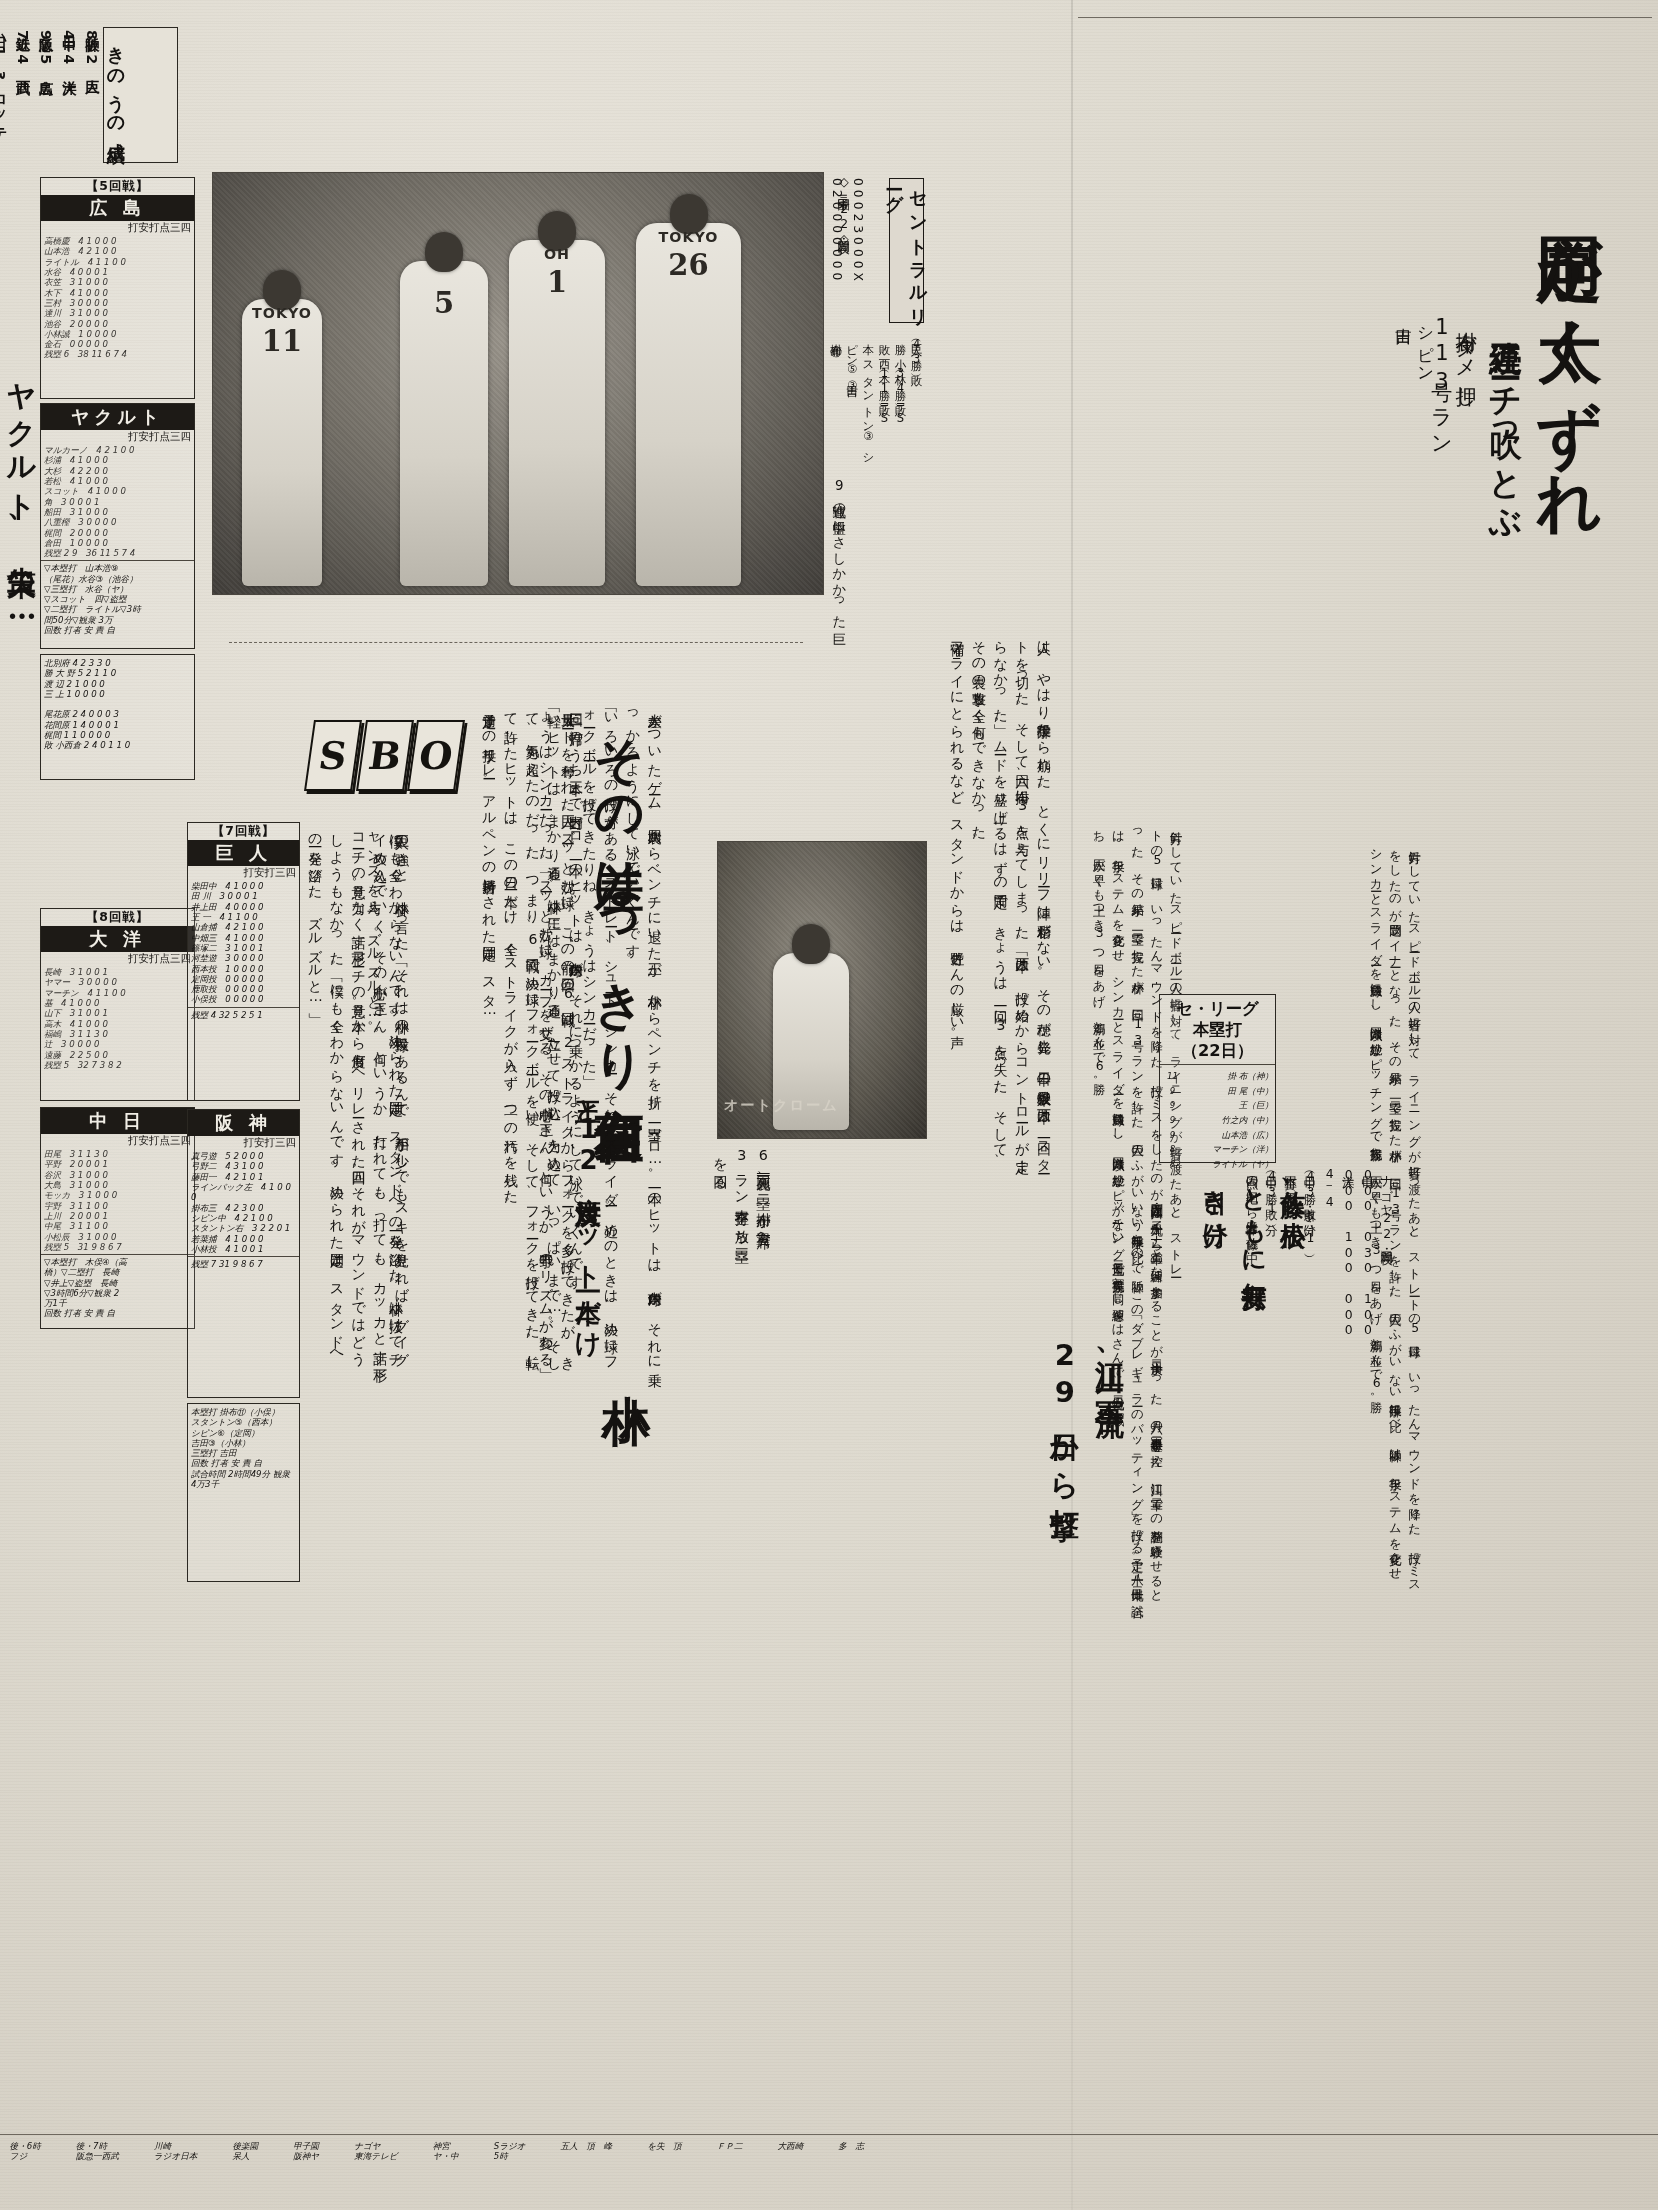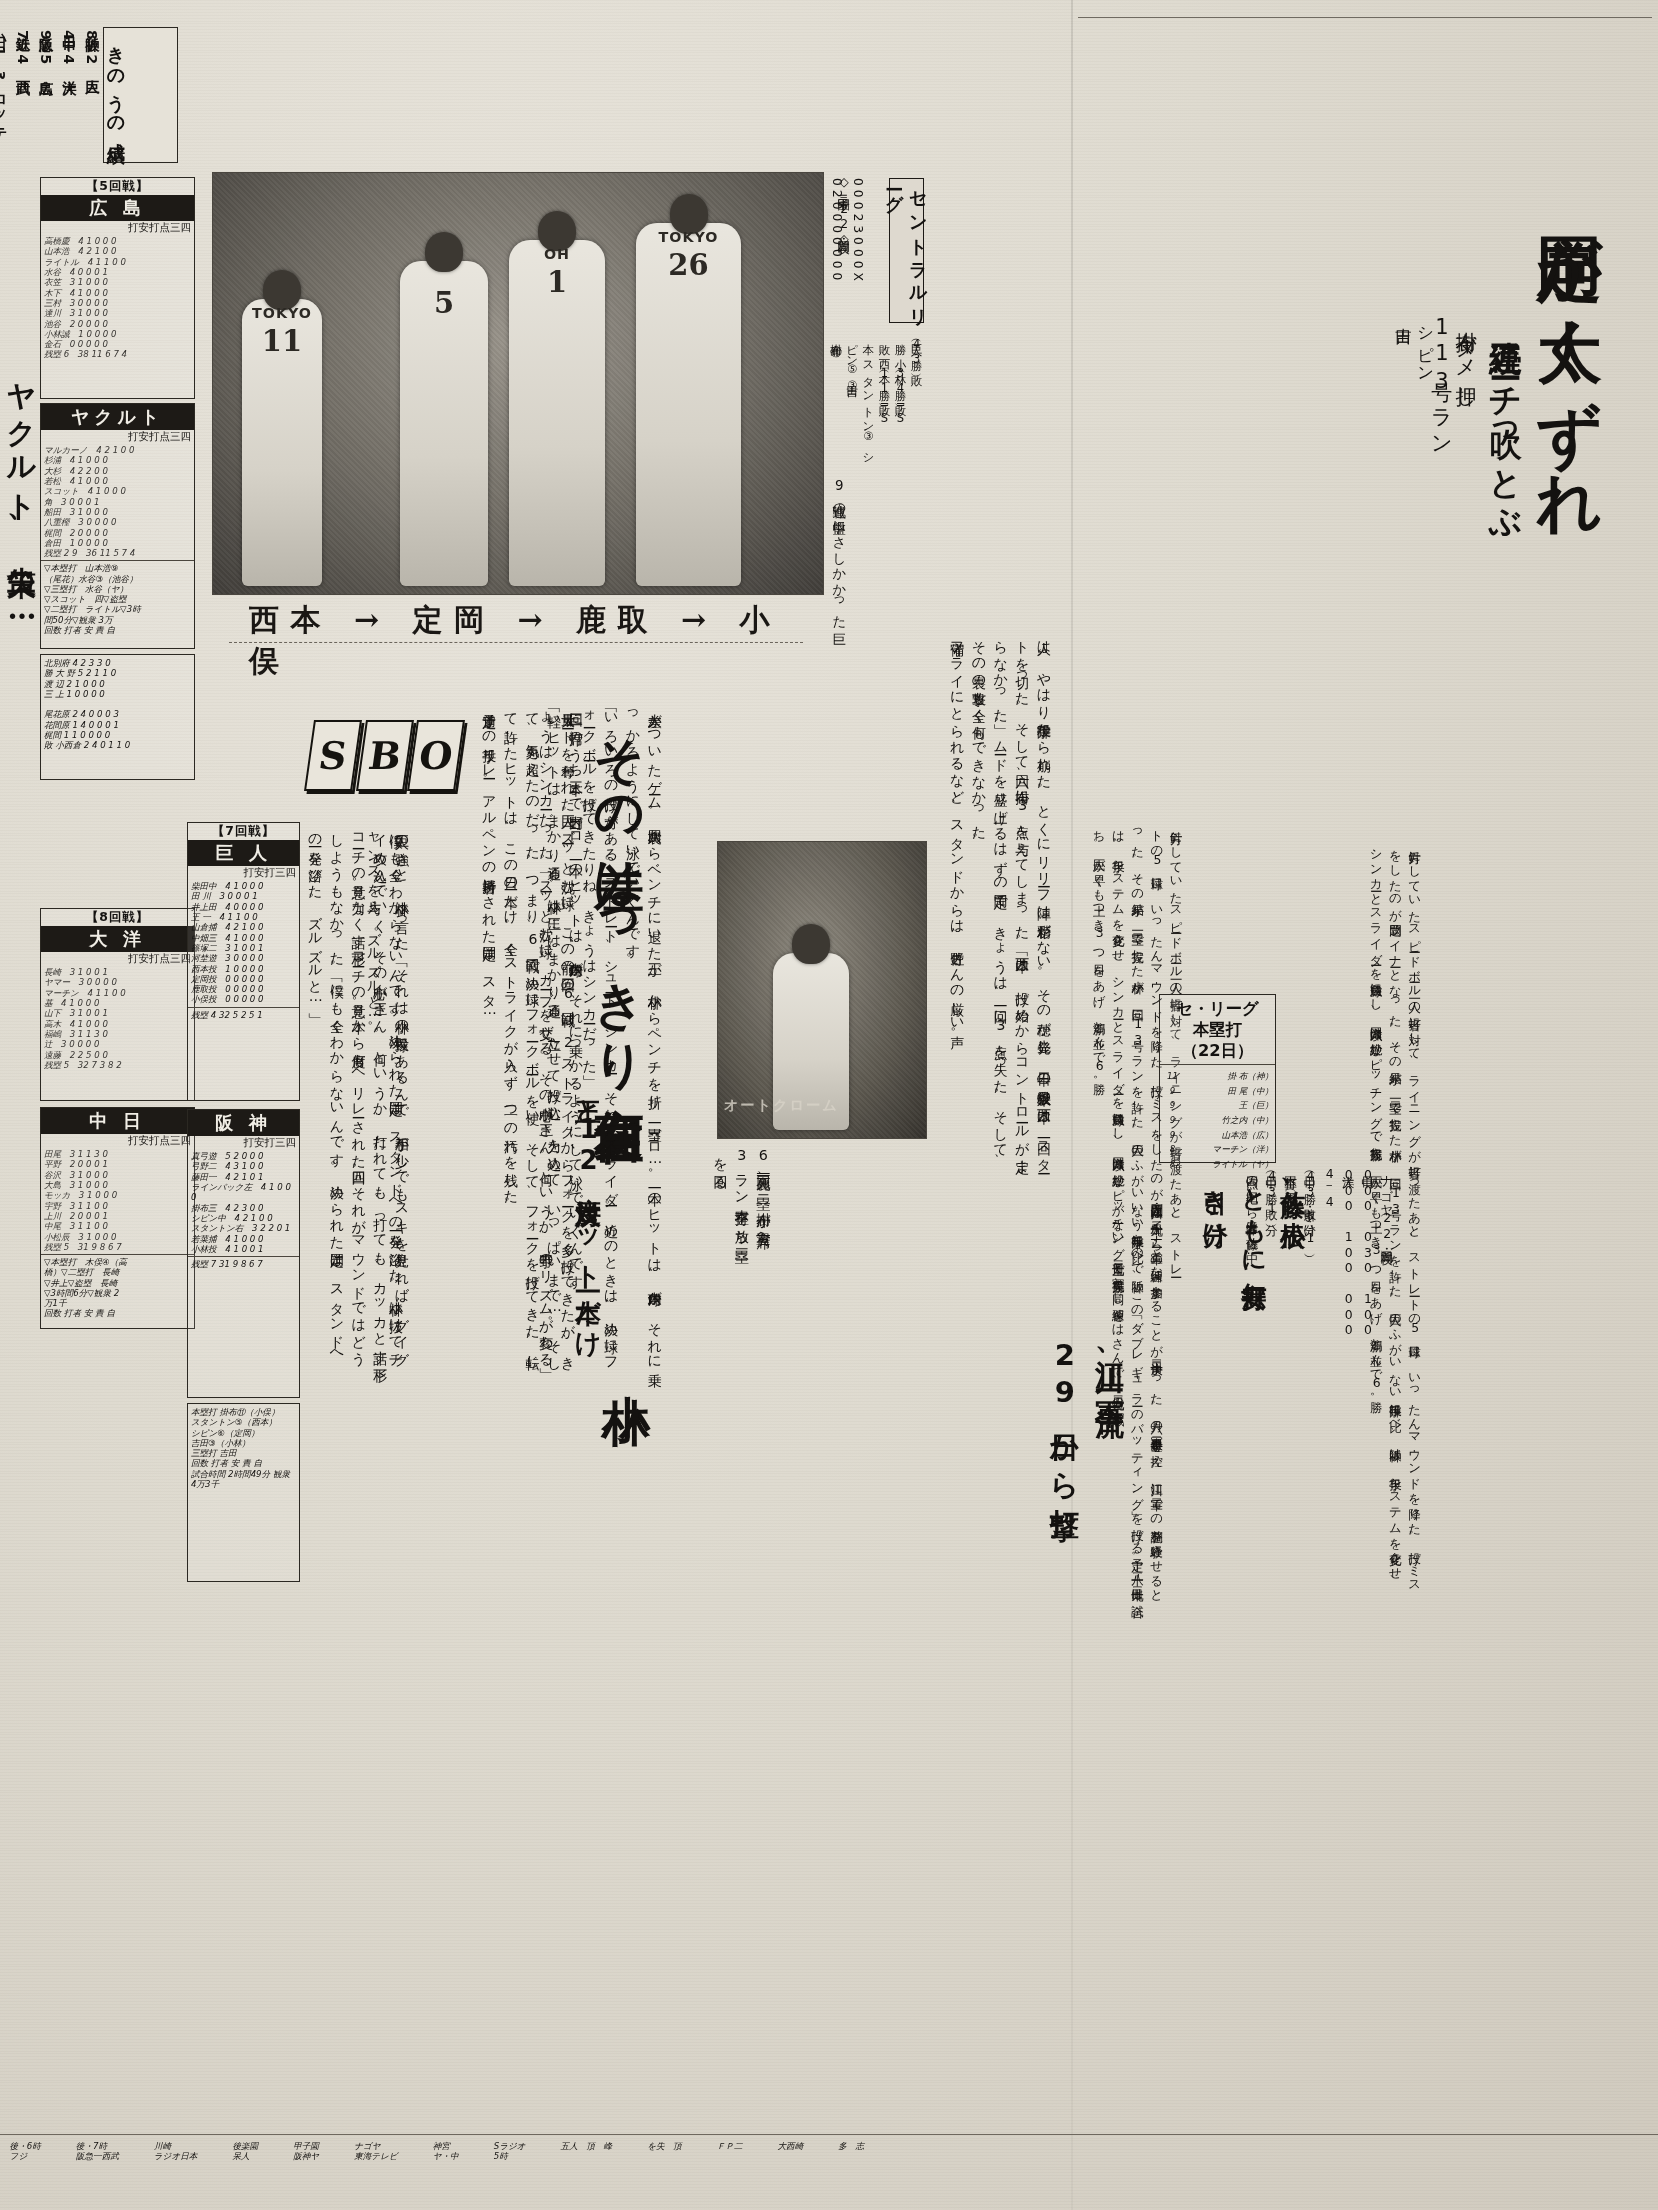--- a/index.html
+++ b/index.html
@@ -266,21 +266,20 @@
       <div class="jersey-name">OH</div>
       <div class="jersey-num">1</div>
     </div>
     <div class="player" style="left:423px;width:105px;height:363px;">
       <div class="head"></div>
       <div class="jersey-name">TOKYO</div>
       <div class="jersey-num">26</div>
     </div>
   </div>
 
-  <div class="photo-caption">西本 → 定岡 → 鹿取 → 小俣</div>
   <div class="photo-rule"></div>
 
   <div class="scorebox">
     <div class="vert" style="font-size:12.4px;line-height:1.5">◇甲子園＝22日・夜間◇</div>
   </div>
   <div class="artcol" style="left:830px;top:178px;width:25px;height:163px;">
     <div class="vert-mix" style="font-size:12.4px">0 2 0  0 0 0  0 0 0</div>
   </div>
   <div class="artcol" style="left:851px;top:178px;width:25px;height:163px;">
     <div class="vert-mix" style="font-size:12.4px">0 0 0  2 3 0  0 0 X</div>

